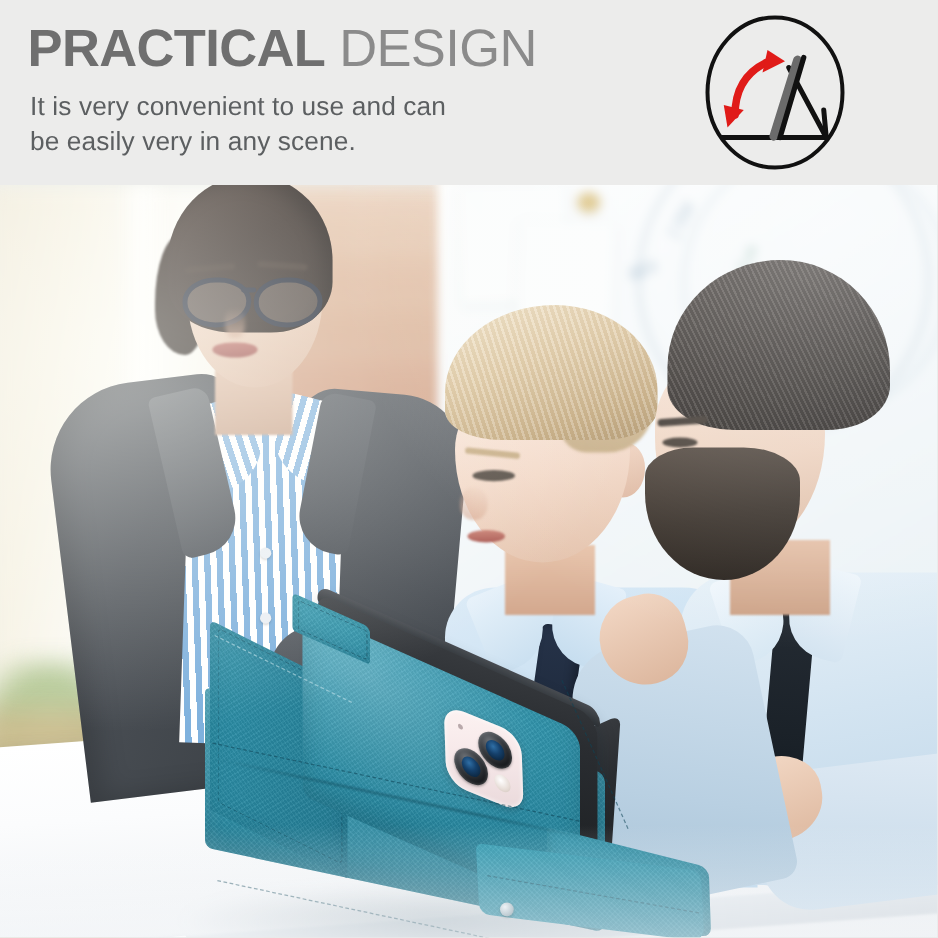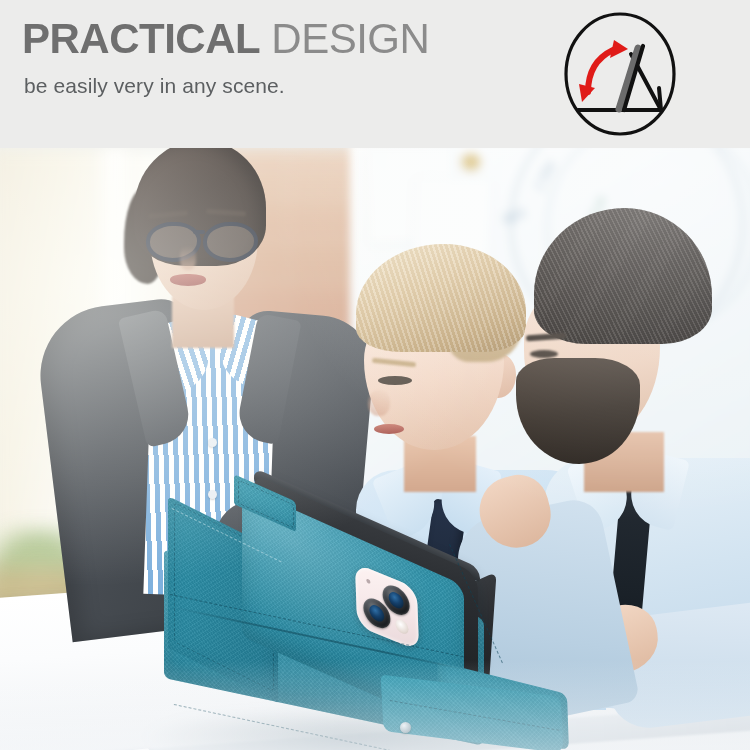--- a/index.html
+++ b/index.html
@@ -513,20 +513,21 @@
 
 <div class="page">
 
   <div class="header">
 
     <div class="head-text">
       <div class="title">
         <span class="t-bold">PRACTICAL</span><span>&nbsp;</span><span class="t-light">DESIGN</span>
       </div>
       <div class="subtitle">
+        <span class="sub-line">It is very convenient to use and can</span>
         <span class="sub-line">be easily very in any scene.</span>
       </div>
     </div>
 
     <div class="head-icon">
       <svg width="130" height="128" viewBox="0 0 130 128" xmlns="http://www.w3.org/2000/svg">
         <ellipse cx="65" cy="64" rx="54" ry="60" fill="none" stroke="#111111" stroke-width="3.2"></ellipse>
 
         <path d="M23 100 L106 100" stroke="#111111" stroke-width="4" stroke-linecap="round"></path>
 

